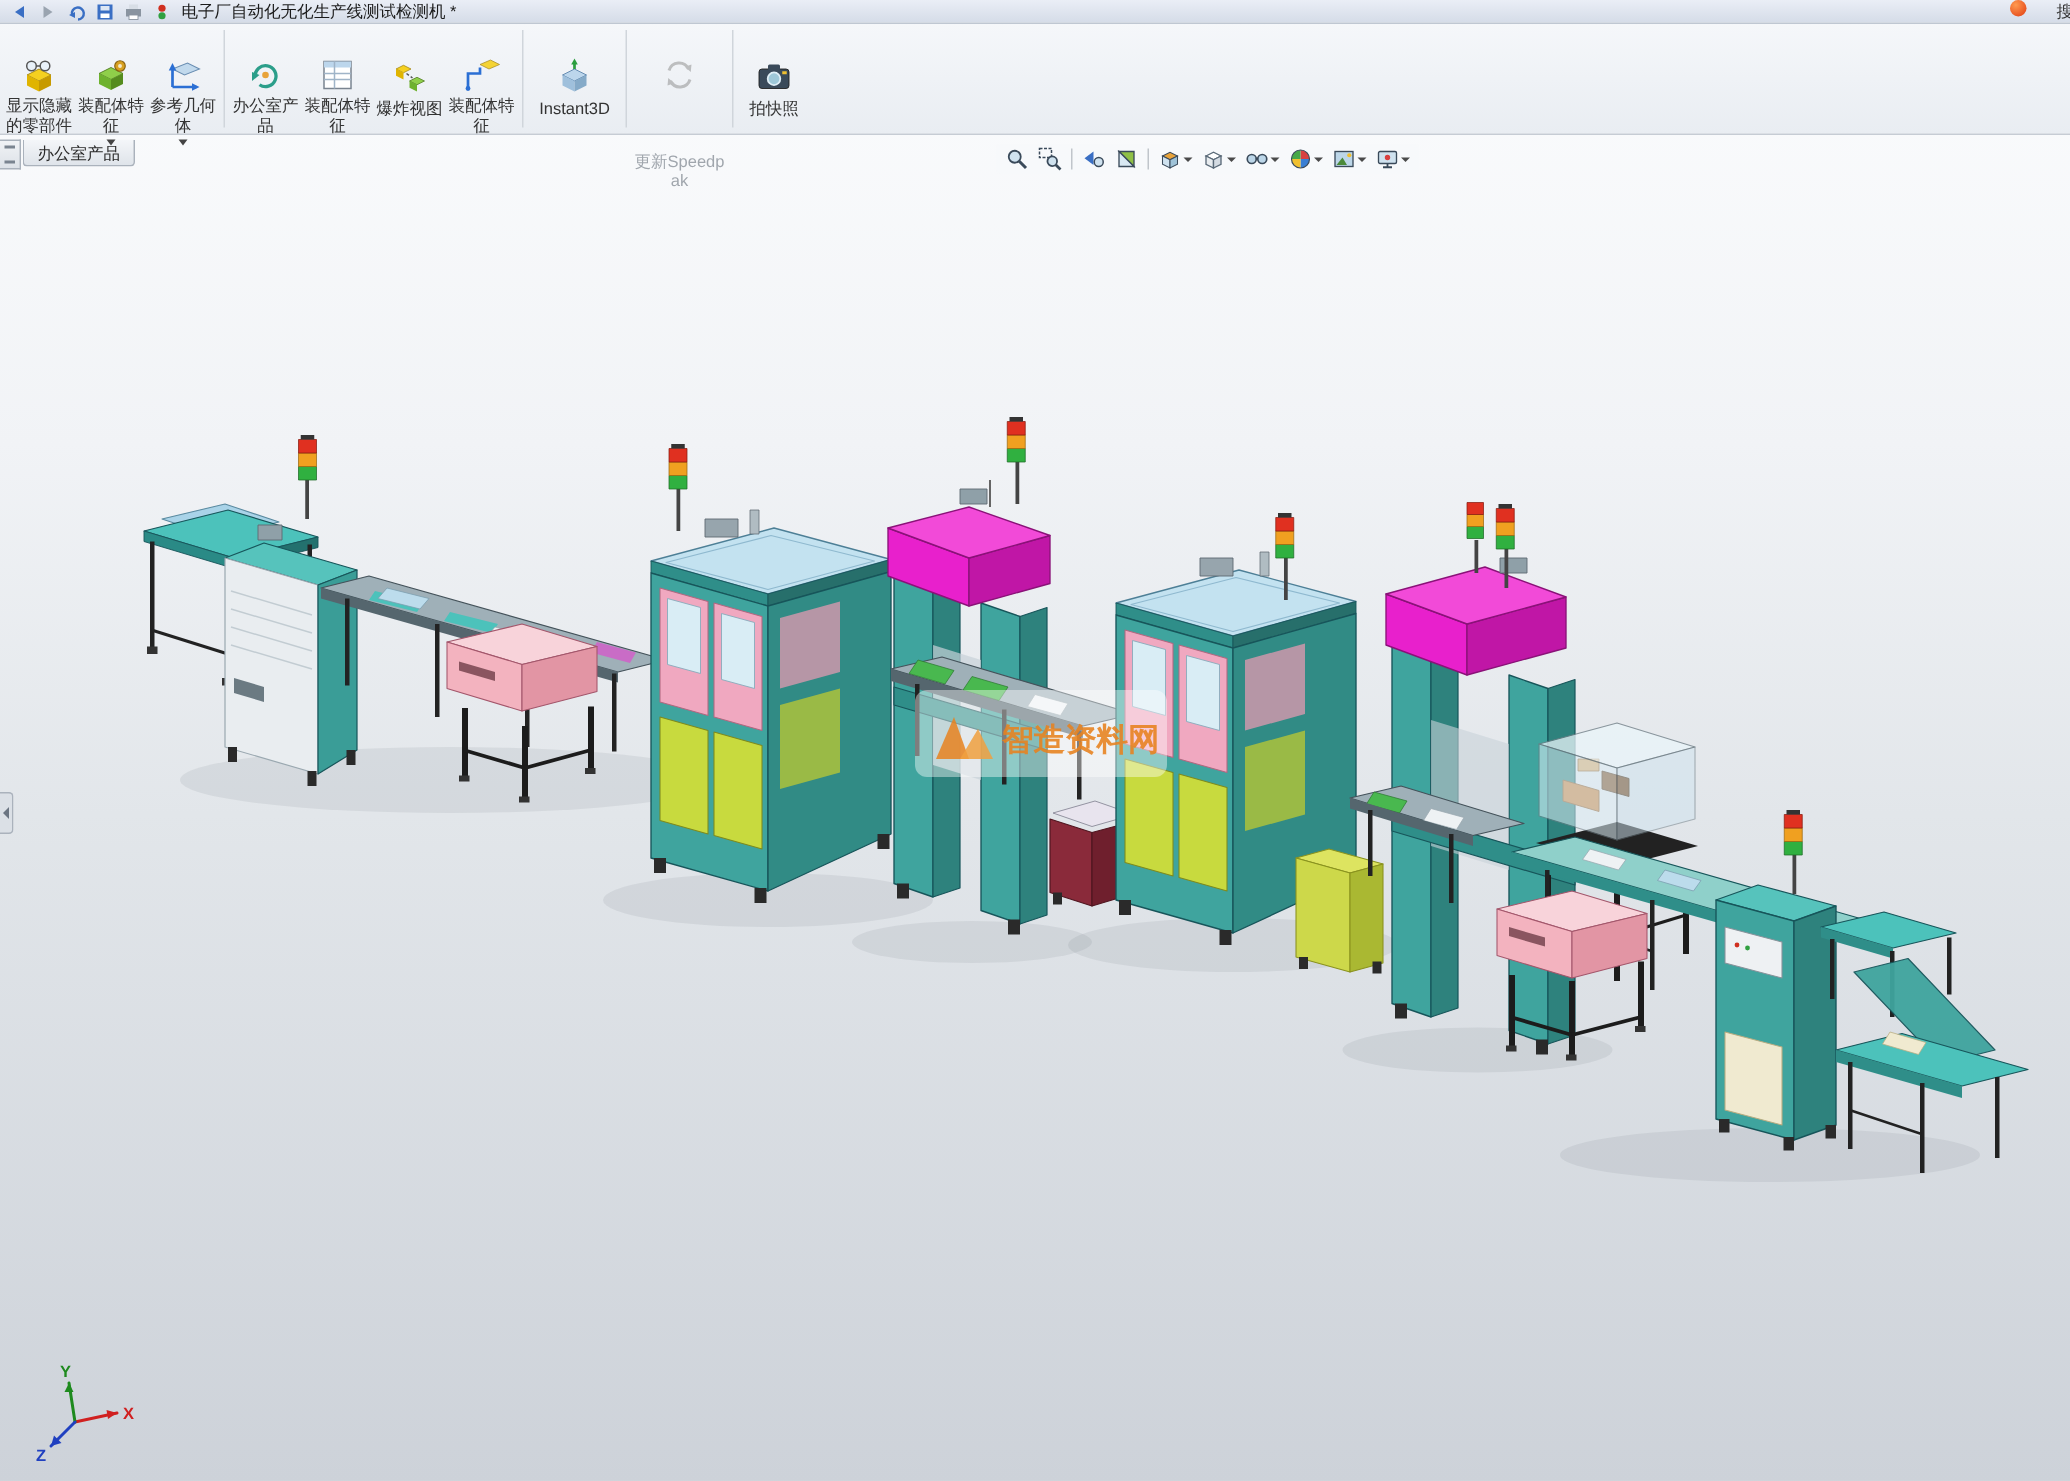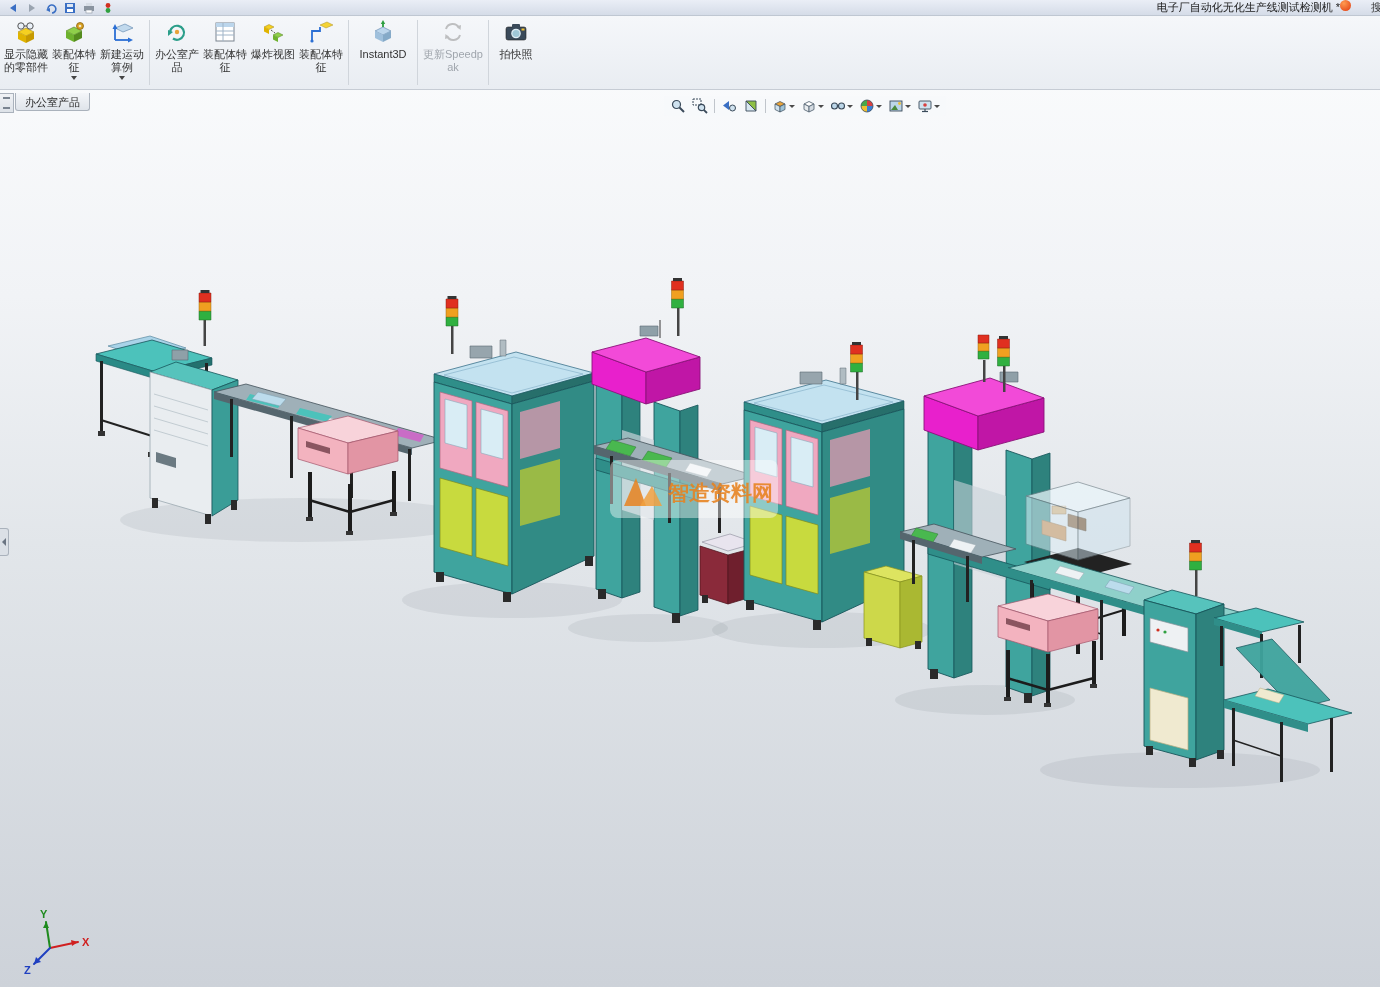--- a/index.html
+++ b/index.html
@@ -16,42 +16,42 @@
   .scene{position:absolute;inset:0;width:100%;height:100%;}
   
   .titlebar{
     position:absolute;left:0;top:0;width:100%;height:15px;z-index:10;
     background:linear-gradient(#eaeef6,#d5dce8);
     border-bottom:1px solid #bfc7d2;
     display:flex;align-items:center;font-size:11px;color:#222;
   }
   .qa-icons{display:flex;align-items:center;gap:5px;padding:0 6px;}
   .qa-ico{width:14px;height:12px;display:flex;align-items:center;justify-content:center;}
-  .win-title{flex:1;text-align:right;font-size:11px;color:#1a1a1a;}
+  .win-title{flex:1;text-align:left;font-size:11px;color:#1a1a1a;}
   .search-box{display:flex;gap:20px;width:40px;overflow:hidden;white-space:nowrap;color:#333;}
   .search-ball{width:11px;height:11px;border-radius:50%;background:radial-gradient(circle at 35% 30%,#ff9a50,#e03a10);flex:0 0 auto;}
   
   .toolbar{
     position:absolute;left:0;top:16px;width:100%;height:74px;z-index:10;
     background:linear-gradient(#f5f7fa,#e9edf2);
     border-bottom:1px solid #c6ccd4;
     display:flex;align-items:stretch;padding-left:2px;box-sizing:border-box;
   }
   .tb-btn{
     width:46px;display:flex;flex-direction:column;align-items:center;
-    padding-top:1px;gap:2px;background:transparent;border:1px solid transparent;border-radius:2px;
+    padding-top:20px;gap:2px;background:transparent;border:1px solid transparent;border-radius:2px;
   }
   .tb-btn.wide{width:60px;}
   .tb-btn.wider{width:62px;}
   .tb-ico{height:28px;display:flex;align-items:center;justify-content:center;}
   .tb-label{
     font-size:11px;line-height:1.15;text-align:center;color:#333;
     word-break:break-all;padding:0 1px;
   }
-  .tb-btn.disabled .tb-label{color:#a0a6ad;}
+  .tb-btn.disabled .tb-label{color:#a0a6ad;margin-top:37px;}
   .tb-btn.disabled .tb-ico{filter:grayscale(1);opacity:.55;}
   .caret-down{
     width:0;height:0;border-left:3.5px solid transparent;border-right:3.5px solid transparent;
     border-top:4px solid #444;margin-top:1px;
   }
   .tb-sep{width:1px;background:#d0d5db;margin:4px 3px;}
   
   .left-mini{
     position:absolute;left:0;top:93px;width:13px;height:18px;z-index:9;
     background:linear-gradient(#f0f2f5,#dde2e8);border:1px solid #aab2bc;border-left:none;
@@ -486,21 +486,21 @@
   <div class="tb-btn">
     <span class="tb-ico">
       <svg width="26" height="26">
         <polygon points="6,9 16,5 24,9 14,13" fill="#bcd6ec" stroke="#5a82aa" stroke-width="0.7" opacity="0.9"></polygon>
         <line x1="6" y1="21" x2="22" y2="21" stroke="#2b6fd4" stroke-width="1.8"></line>
         <polygon points="24,21 19,18.5 19,23.5" fill="#2b6fd4"></polygon>
         <line x1="6" y1="21" x2="6" y2="8" stroke="#2b6fd4" stroke-width="1.8"></line>
         <polygon points="6,5 3.5,10 8.5,10" fill="#2b6fd4"></polygon>
       </svg>
     </span>
-    <span class="tb-label">新建运动算例</span>
+    <span class="tb-label">参考几何体</span>
     <span class="caret-down"></span>
   </div>
 
   <div class="tb-sep"></div>
 
   <div class="tb-btn">
     <span class="tb-ico">
       <svg width="26" height="26">
         <path d="M6,14 a7,7 0 1 1 3,5.5" fill="none" stroke="#2b9e8a" stroke-width="2.2"></path>
         <polygon points="4,11 9,13 4,17" fill="#2b9e8a"></polygon>

